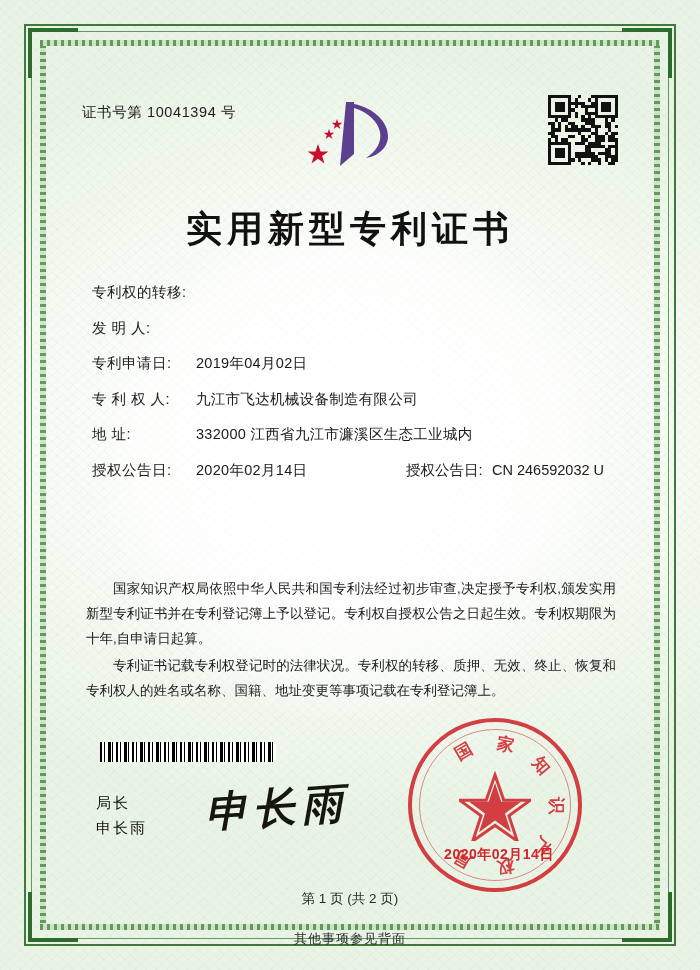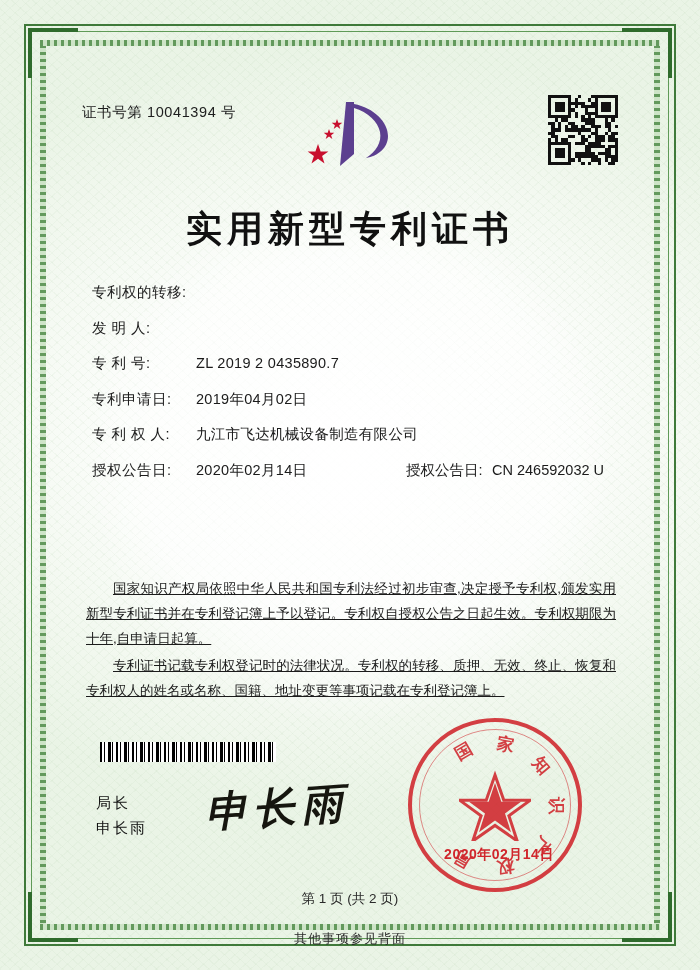--- a/index.html
+++ b/index.html
@@ -168,21 +168,20 @@
     left: 86px; top: 576px;
     width: 530px;
     font-size: 13.5px;
     line-height: 25px;
     color: #1b1b1b;
     text-align: justify;
   }
   .paragraphs p {
     margin: 0 0 2px 0;
     text-indent: 27px;
-    text-decoration: underline;
   }
 
   .barcode {
     position: absolute;
     left: 100px; top: 742px;
     width: 176px; height: 20px;
     background: repeating-linear-gradient(90deg,
       #000 0px, #000 2px, #fff 2px, #fff 4px,
       #000 4px, #000 5px, #fff 5px, #fff 8px,
       #000 8px, #000 11px, #fff 11px, #fff 12px,
@@ -752,30 +751,30 @@
 
     <div class="fields" id="field-list">
 
     <div class="field">
           <span class="label">专利权的转移:</span>
         </div>
         <div class="field">
           <span class="label">发 明 人:</span>
         </div>
         <div class="field">
-          <span class="label">专 利 号:</span>
-          <span class="value">ZL 2019 2 0435890.7</span>
-        </div>
-        <div class="field">
           <span class="label">专利申请日:</span>
           <span class="value">2019年04月02日</span>
         </div>
         <div class="field">
           <span class="label">专 利 权 人:</span>
           <span class="value">九江市飞达机械设备制造有限公司</span>
+        </div>
+        <div class="field">
+          <span class="label">地 址:</span>
+          <span class="value">332000 江西省九江市濂溪区生态工业城内</span>
         </div>
         <div class="field dual">
           <span class="label">授权公告日:</span>
           <span class="value">2020年02月14日</span>
           <span class="label2">授权公告日:</span>
           <span class="value2">CN 246592032 U</span>
         </div>
       </div>
 
     <div class="paragraphs" id="paragraphs">

